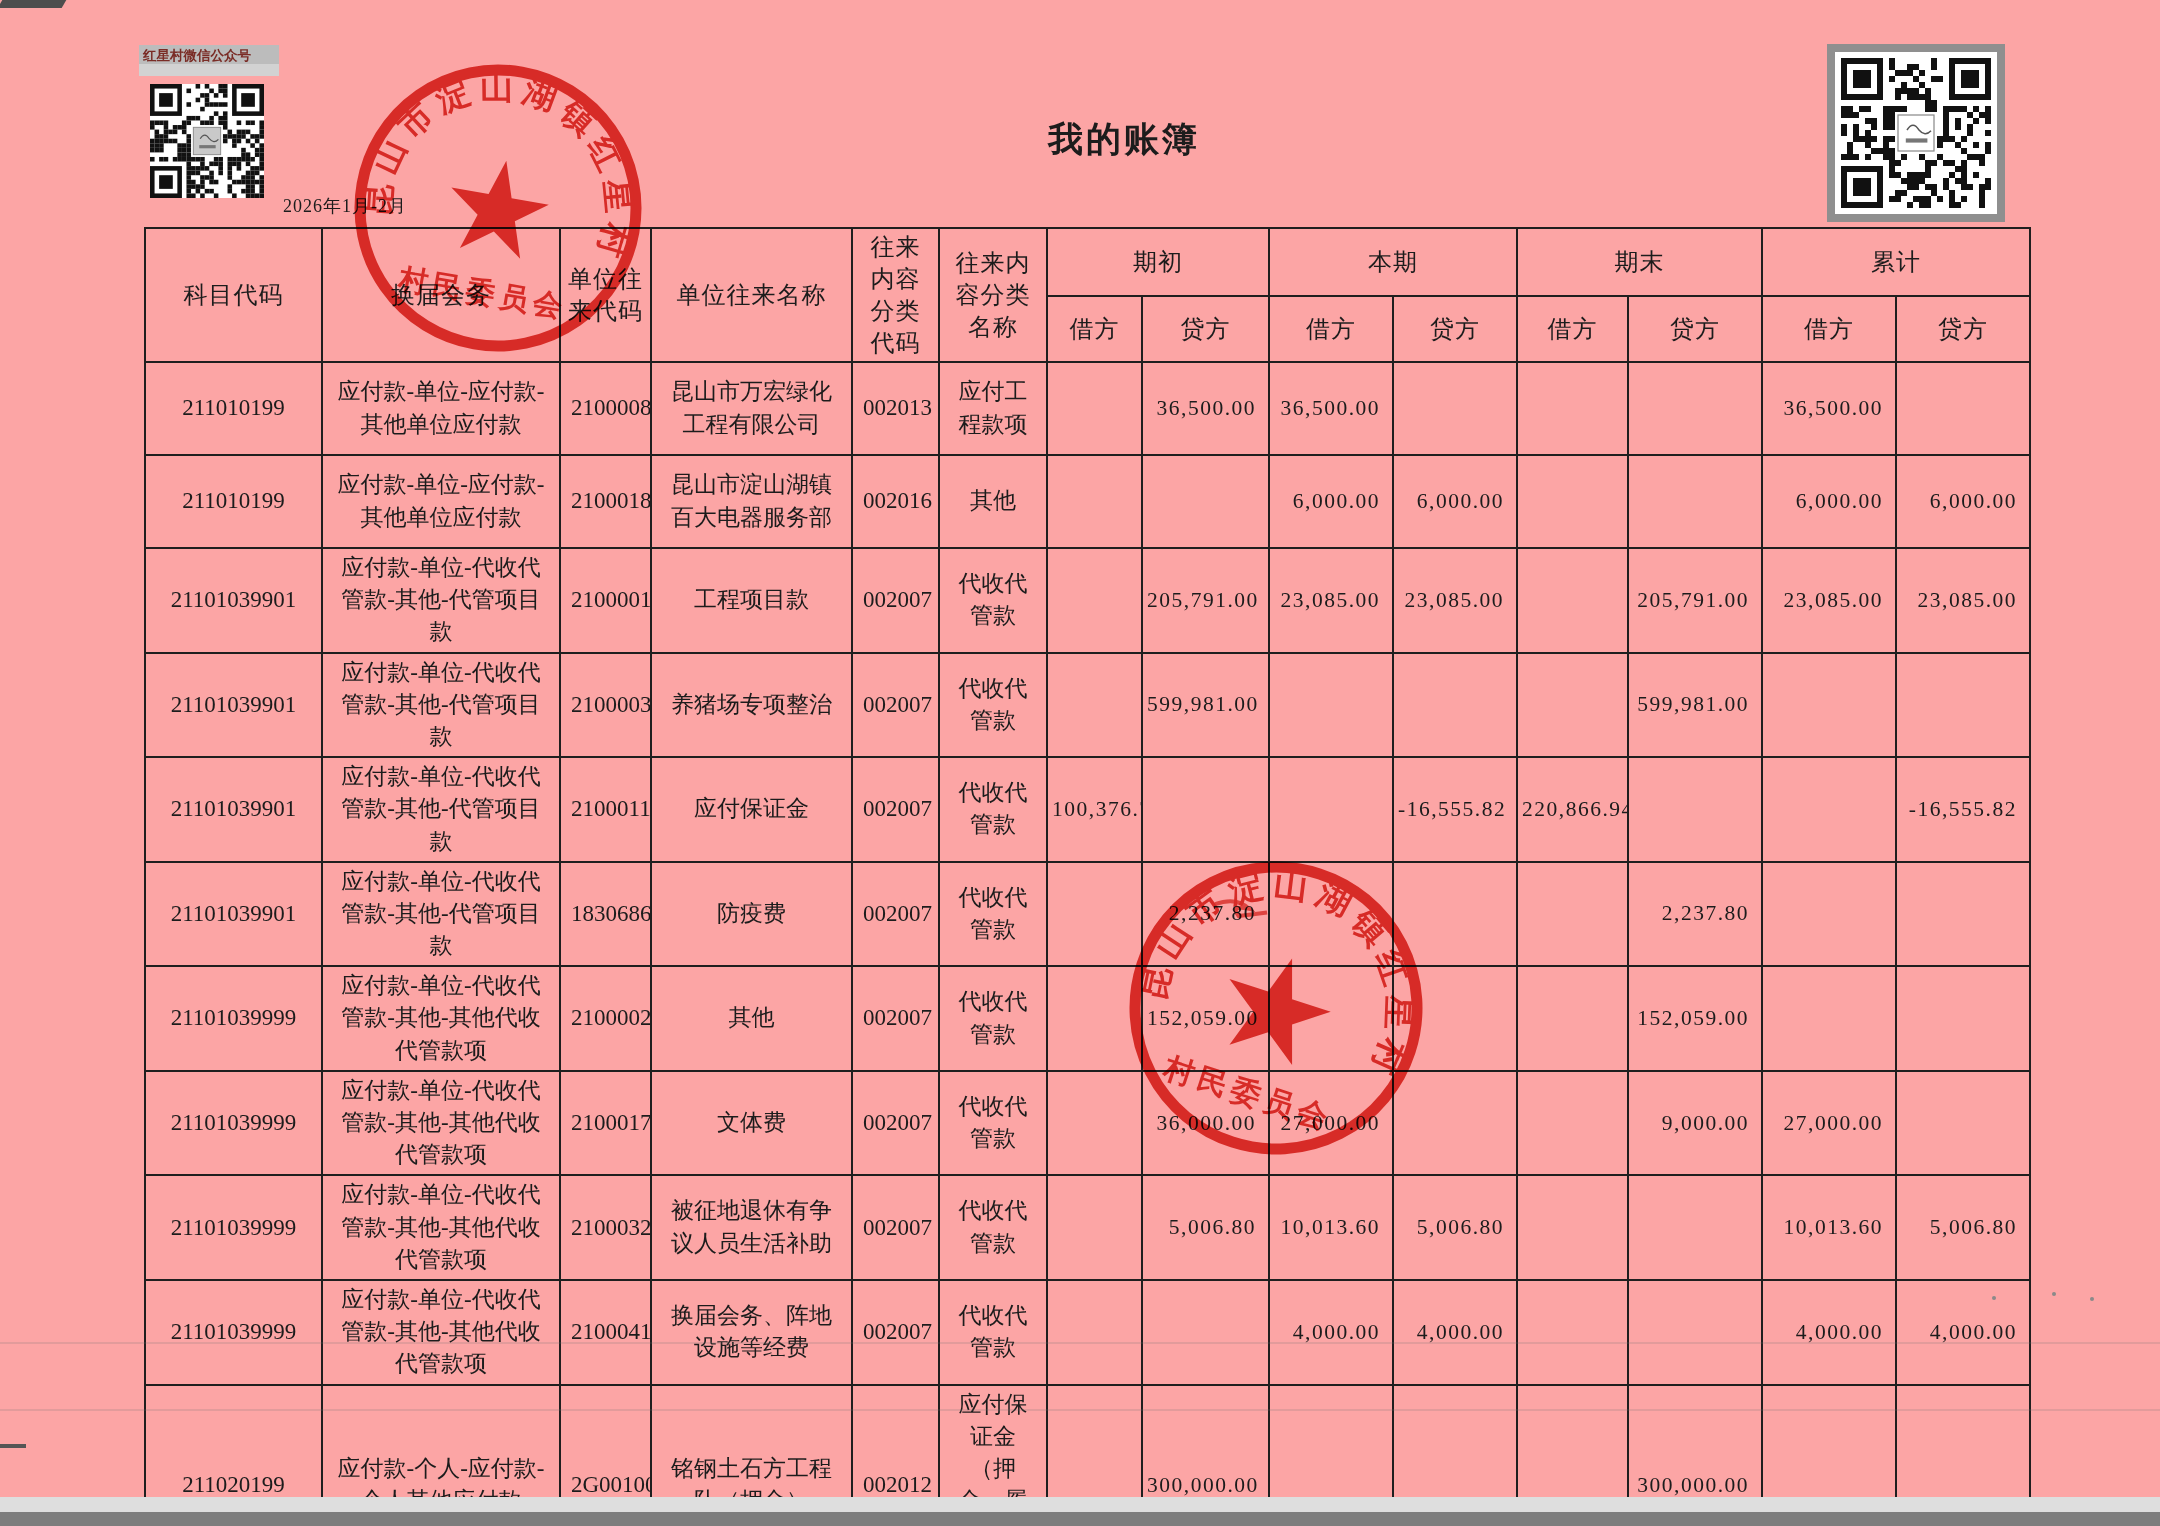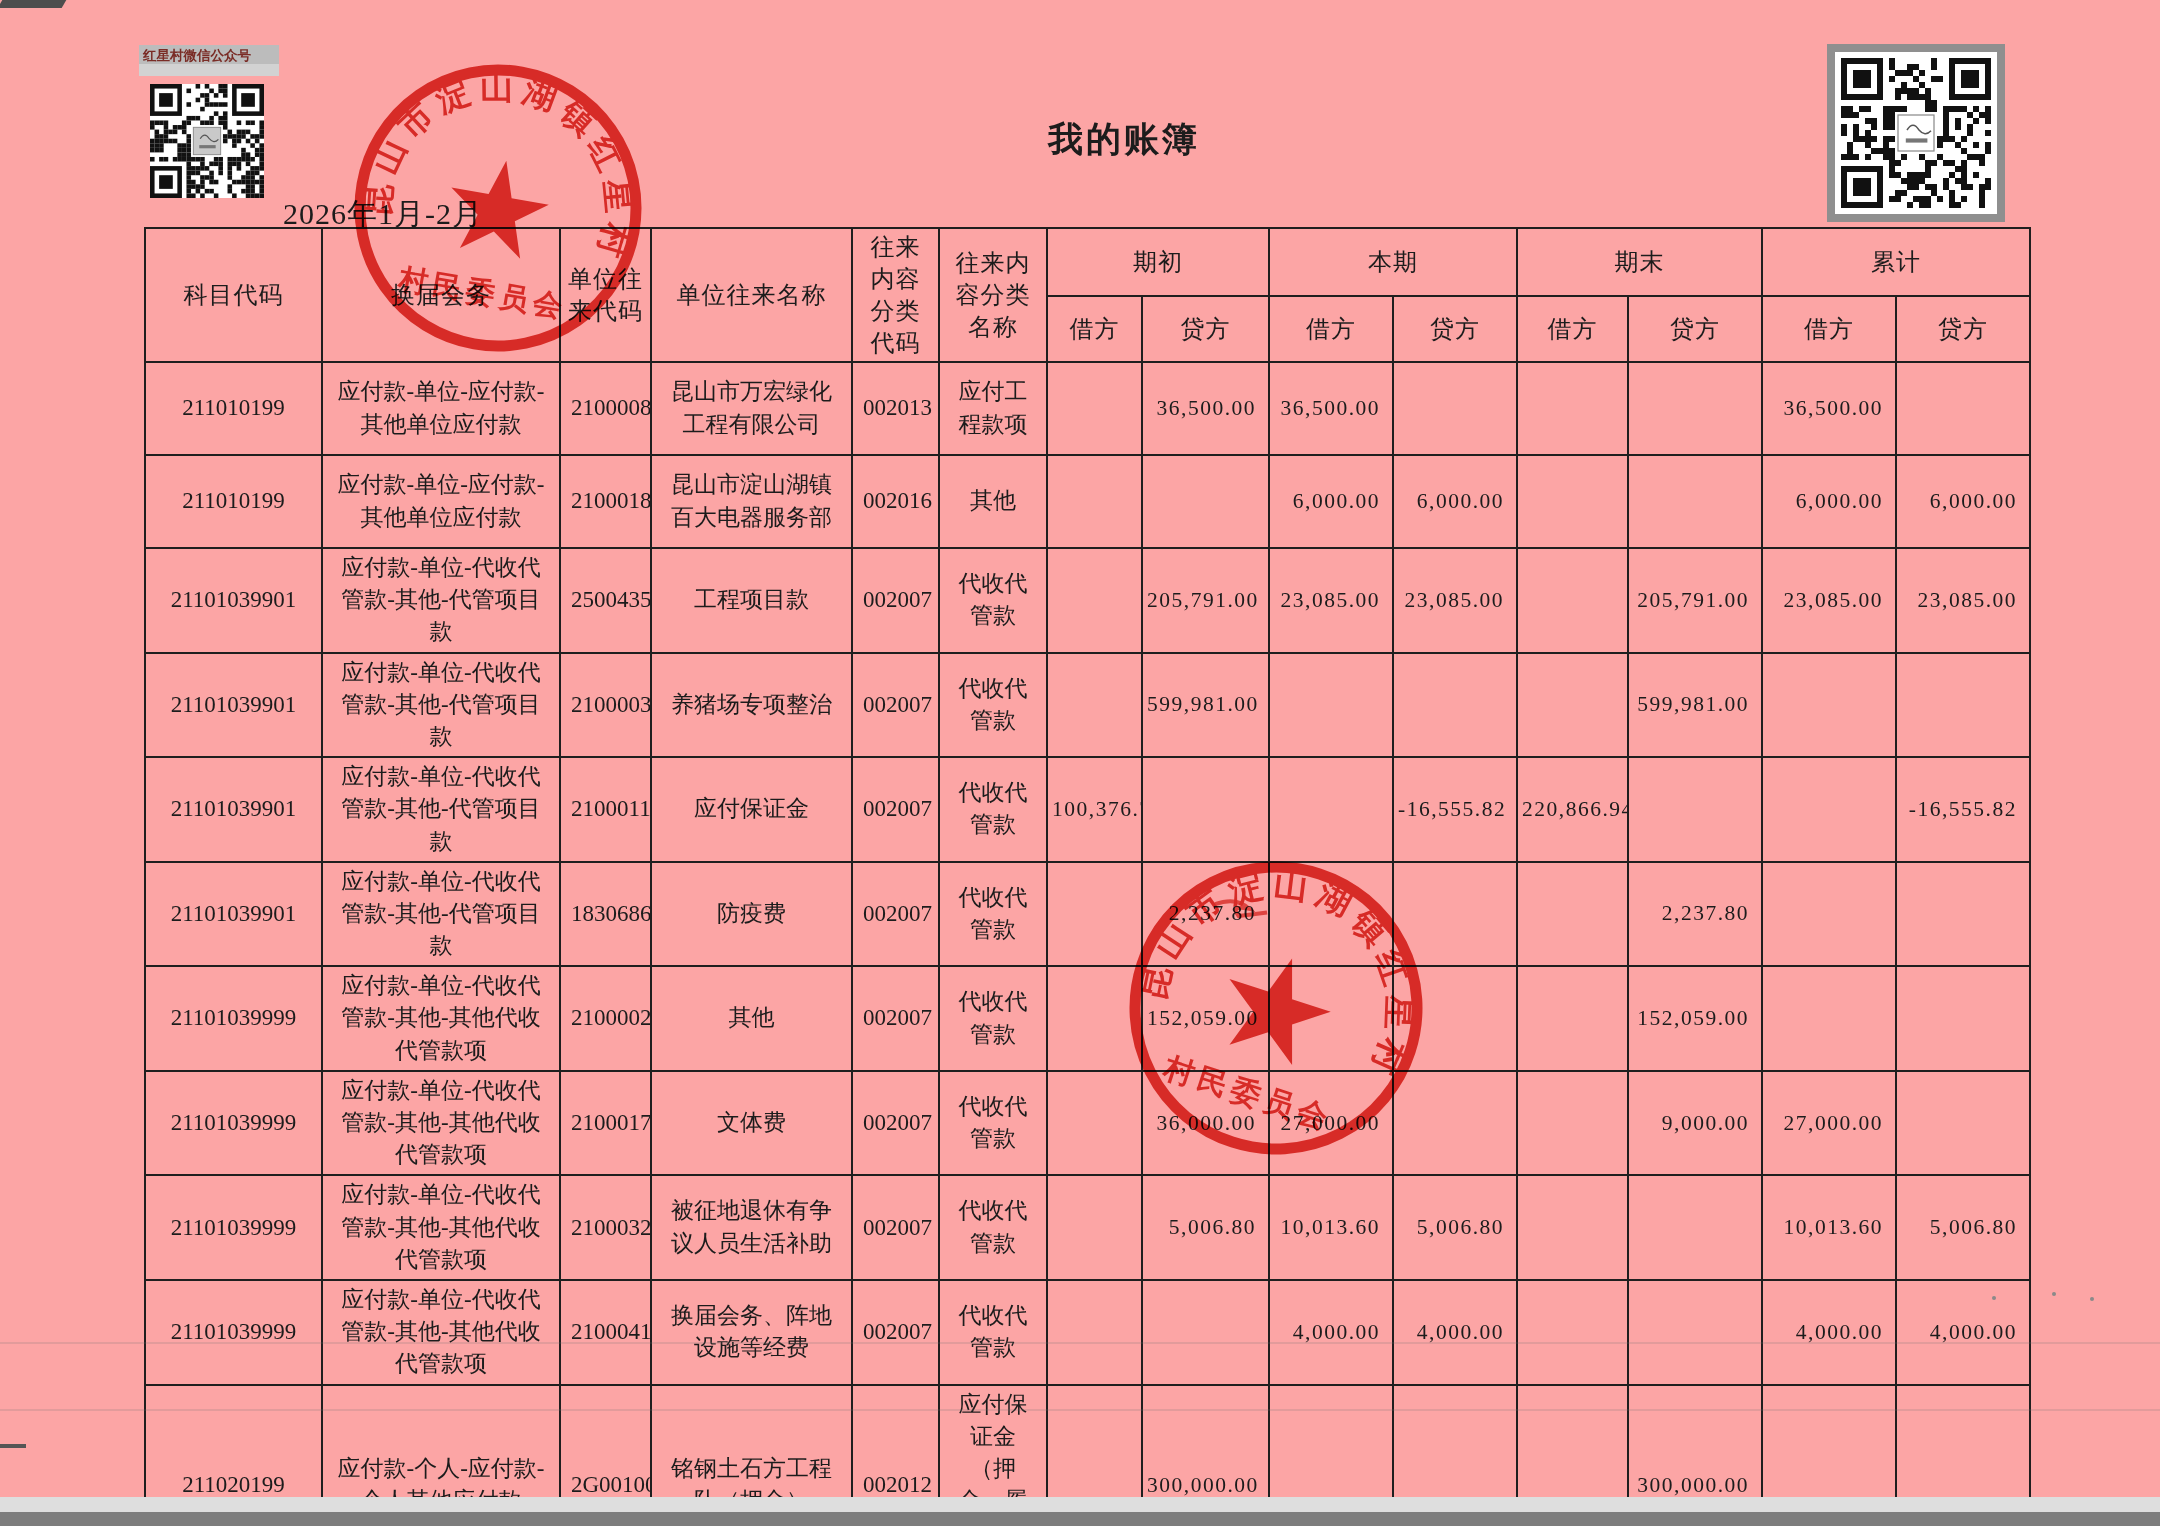--- a/index.html
+++ b/index.html
@@ -7,21 +7,21 @@
           font-family:"Liberation Serif","DejaVu Serif",serif;color:#1c1c1c;}
   
   .wechat-label{position:absolute;left:139px;top:45px;width:132px;height:30px;
      background:linear-gradient(#bcbcbc 0 62%,#d2d2d2 62% 100%);
      font-size:13.5px;line-height:19px;color:#7a2c26;padding:1px 4px 0 4px;white-space:nowrap;font-weight:bold;}
   .qr-left{position:absolute;left:150px;top:84px;width:114px;height:114px;}
   .qr-right-frame{position:absolute;left:1827px;top:44px;width:150px;height:150px;
      border:8px solid #8f8f8f;background:#fff;padding:6px;}
   .doc-title{position:absolute;left:0;top:116px;width:2160px;text-align:center;
      font-size:35px;font-weight:600;letter-spacing:3px;margin-left:44px;}
-  .period{position:absolute;left:283px;top:194px;font-size:30px;letter-spacing:1px;}
+  .period{position:absolute;left:283px;top:194px;font-size:18px;letter-spacing:1px;}
   
   table.ledger{position:absolute;left:144px;top:227px;width:1885px;table-layout:fixed;
      border-collapse:collapse;background:transparent;}
   table.ledger th,table.ledger td{border:2.4px solid #1f1f1f;overflow:hidden;
      font-weight:500;vertical-align:middle;}
   table.ledger th{font-size:24px;letter-spacing:1px;text-align:center;padding:2px 6px;}
   tr.group-row{height:56px;}
   tr.sub-row{height:54px;}
   tbody tr{height:93px;}
   td.c-text{font-size:23px;text-align:center;padding:3px 10px;line-height:1.4;}
@@ -524,21 +524,21 @@
           <td class="c-num">6,000.00</td>
           <td class="c-num">6,000.00</td>
           <td class="c-num"></td>
           <td class="c-num"></td>
           <td class="c-num">6,000.00</td>
           <td class="c-num">6,000.00</td>
         </tr>
         <tr>
           <td class="c-text">21101039901</td>
           <td class="c-text">应付款-单位-代收代管款-其他-代管项目款</td>
-          <td class="c-text">2500435</td>
+          <td class="c-text">2100001</td>
           <td class="c-text">工程项目款</td>
           <td class="c-text">002007</td>
           <td class="c-text">代收代管款</td>
           <td class="c-num"></td>
           <td class="c-num">205,791.00</td>
           <td class="c-num">23,085.00</td>
           <td class="c-num">23,085.00</td>
           <td class="c-num"></td>
           <td class="c-num">205,791.00</td>
           <td class="c-num">23,085.00</td>

